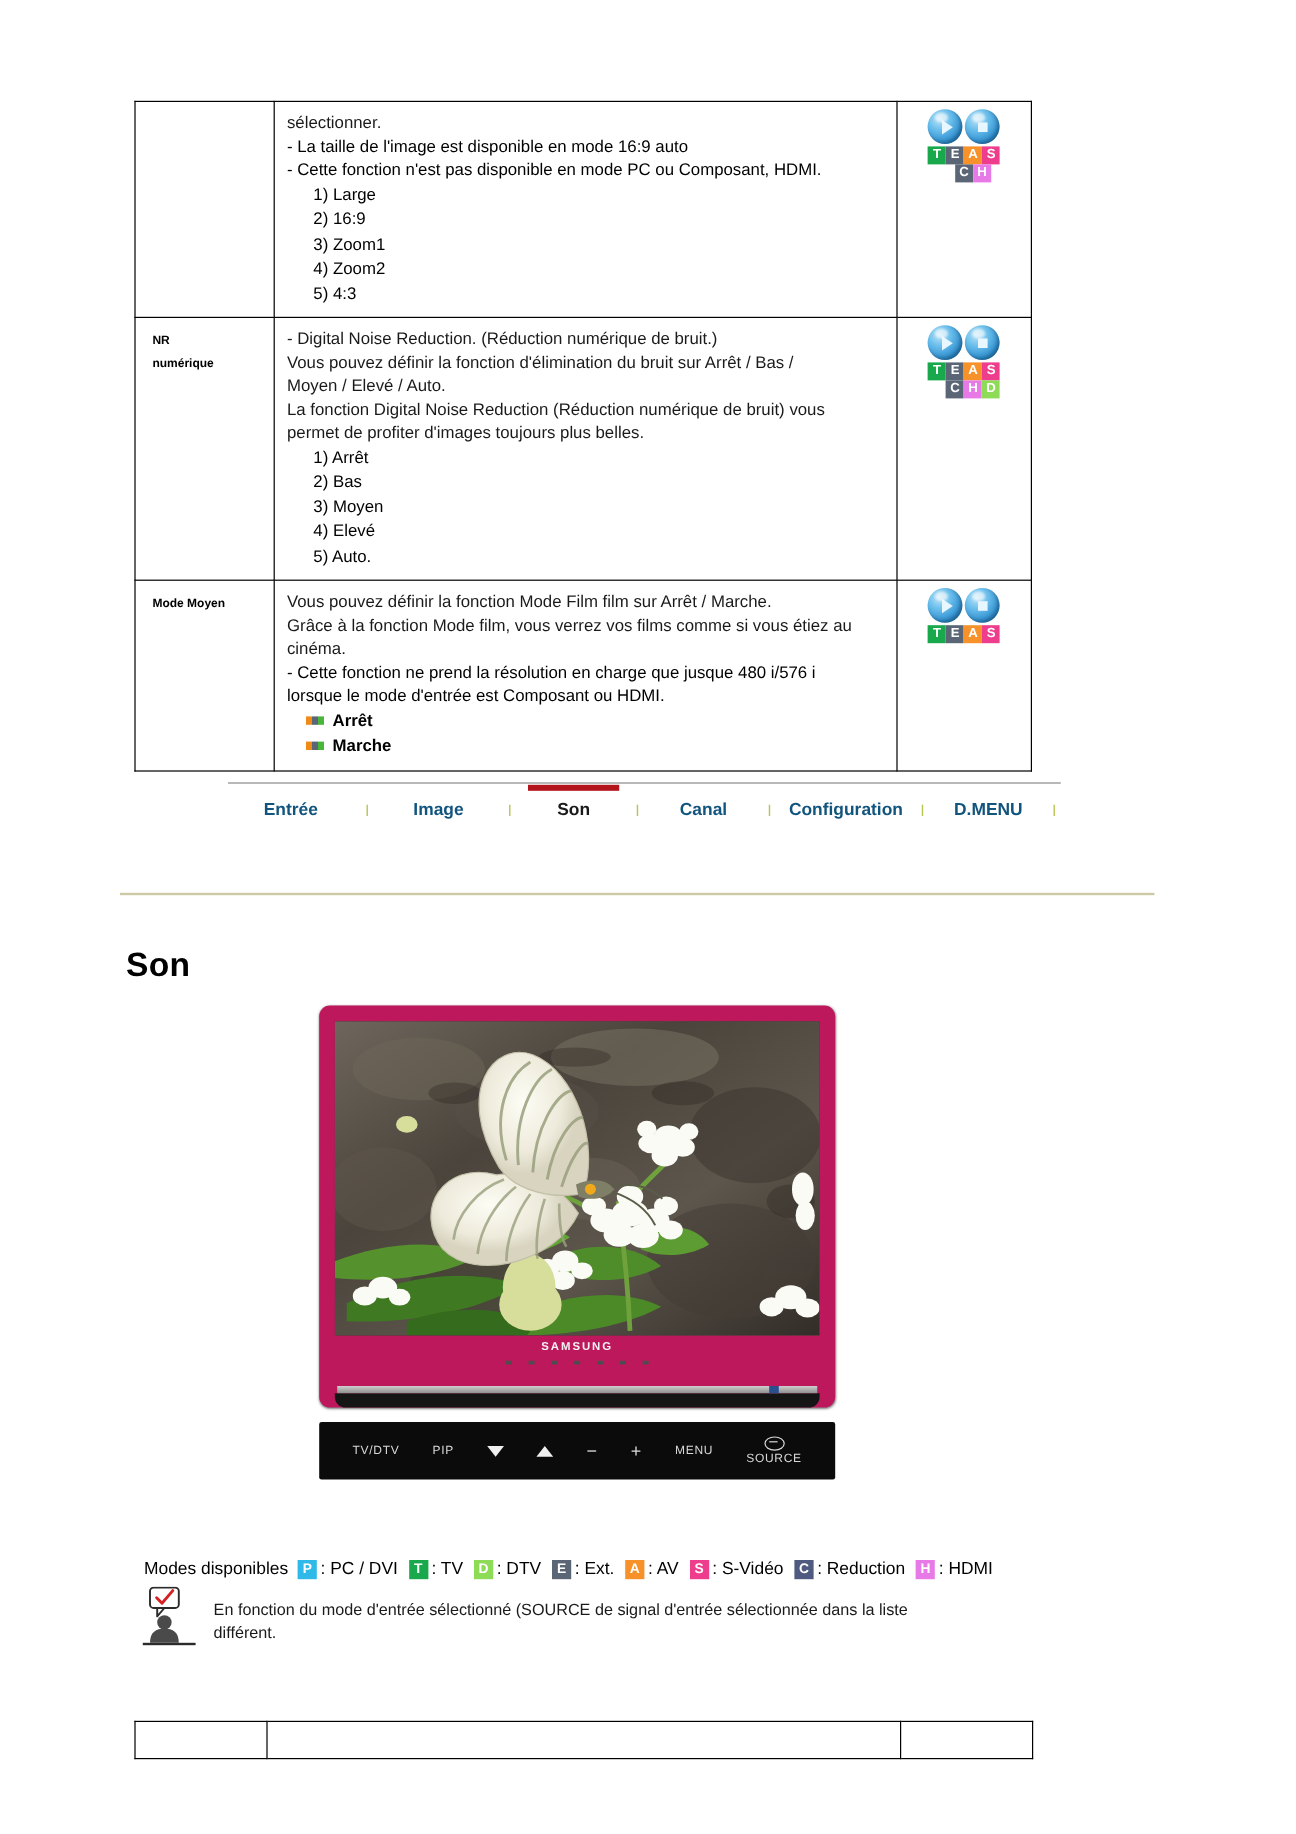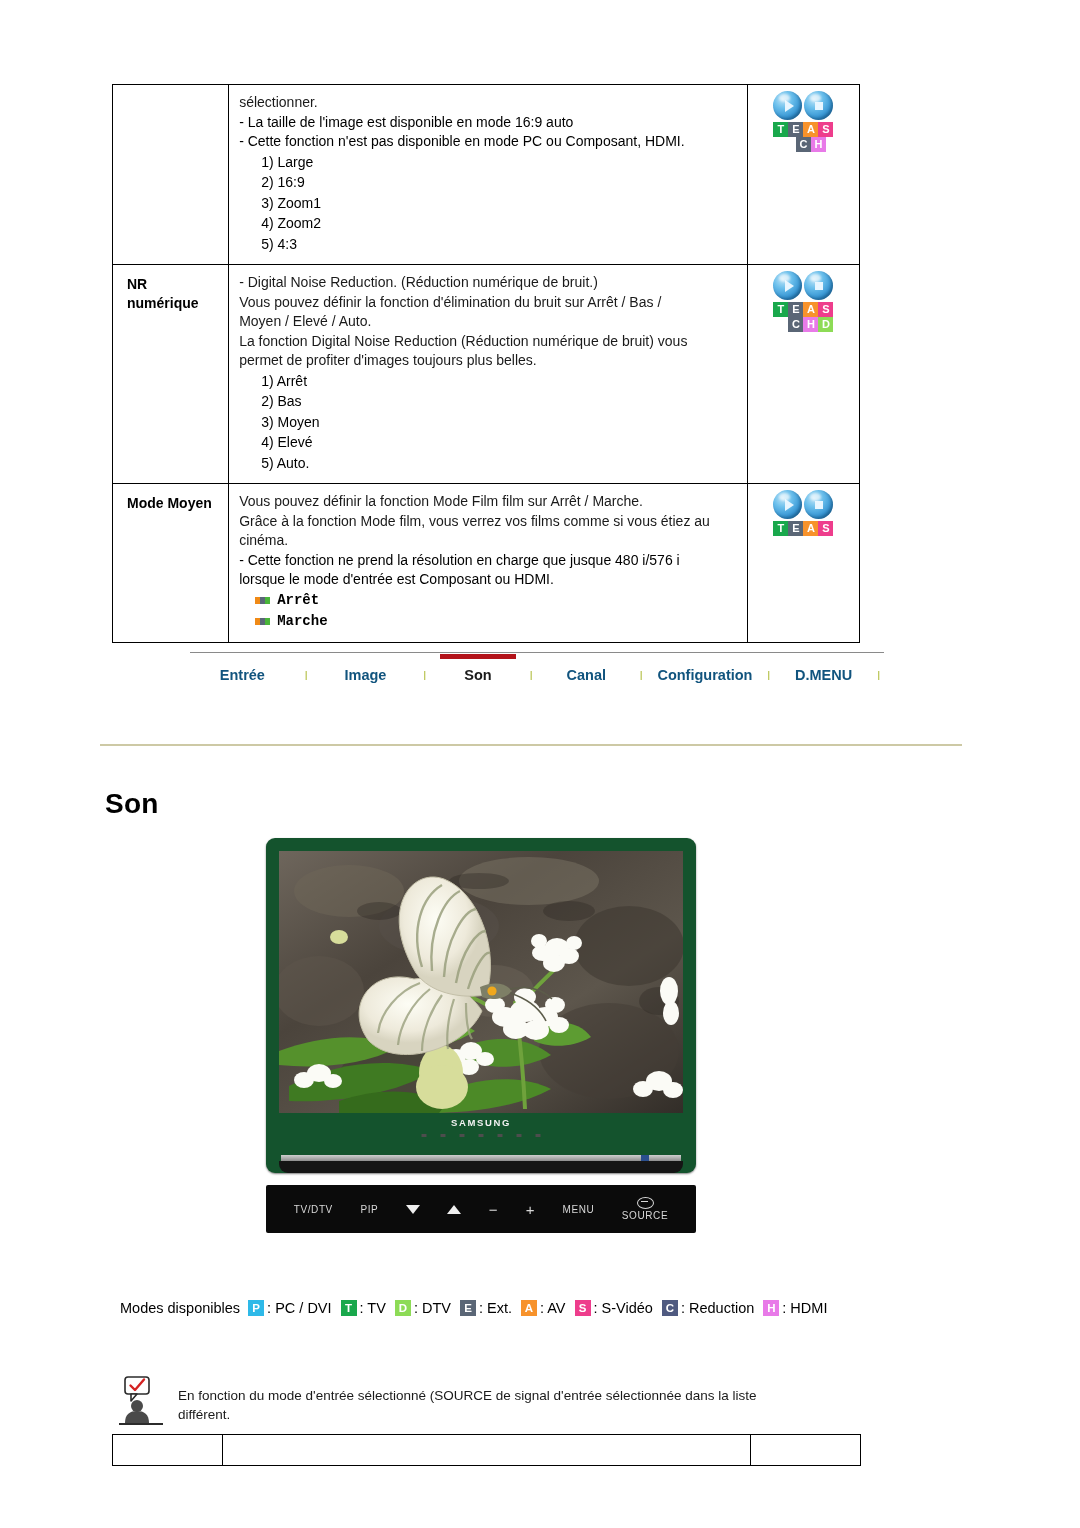--- a/index.html
+++ b/index.html
@@ -31,21 +31,21 @@
     padding: 0;
   }
   .col-name  { width: 116px; }
   .col-desc  { width: 518px; }
   .col-icons { width: 112px; }
 
   .cell-pad { padding: 8px 10px 10px 10px; }
 
   .feat-name {
     font-weight: bold;
-    font-size: 14px;
+    font-size: 10px;
     line-height: 19px;
     padding: 10px 0 0 14px;
   }
 
   .desc-line {
     font-size: 14px;
     line-height: 19.5px;
     color: #1a1a1a;
   }
   .desc-line.bold {
@@ -60,21 +60,20 @@
   }
 
   .bullet-line {
     font-size: 14px;
     line-height: 21px;
     font-weight: bold;
     padding-left: 16px;
     display: flex;
     align-items: center;
     gap: 7px;
-    font-family: Liberation Mono, monospace;
   }
   .minibullet {
     display: inline-block;
     width: 15px;
     height: 7px;
     position: relative;
     flex: 0 0 auto;
   }
   .minibullet i {
     display: block;
@@ -208,21 +207,21 @@
   }
 
   
   .monitor {
     position: absolute;
     left: 266px;
     top: 838px;
     width: 430px;
   }
   .mon-body {
-    background: #14532d;
+    background: #be185d;
     border-radius: 9px;
     padding: 13px 13px 0 13px;
     box-shadow: 0 1px 2px rgba(0,0,0,.5);
   }
   .mon-screen {
     width: 404px;
     height: 262px;
     overflow: hidden;
     position: relative;
     background: #4a4038;
@@ -343,21 +342,21 @@
     line-height: 16px;
     text-align: center;
     margin-right: 3px;
   }
   .mode-txt { font-size: 14.5px; }
 
   
   .note {
     position: absolute;
     left: 118px;
-    top: 1376px;
+    top: 1322px;
     width: 742px;
     display: flex;
     gap: 14px;
   }
   .note-icon {
     width: 46px; height: 56px;
     position: relative;
     flex: 0 0 auto;
   }
   .note-text {

